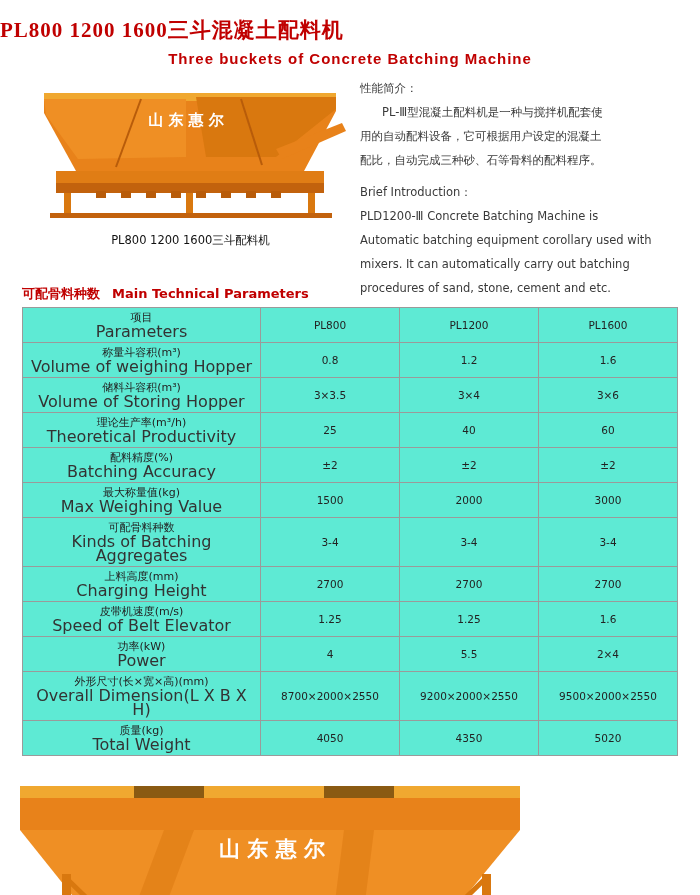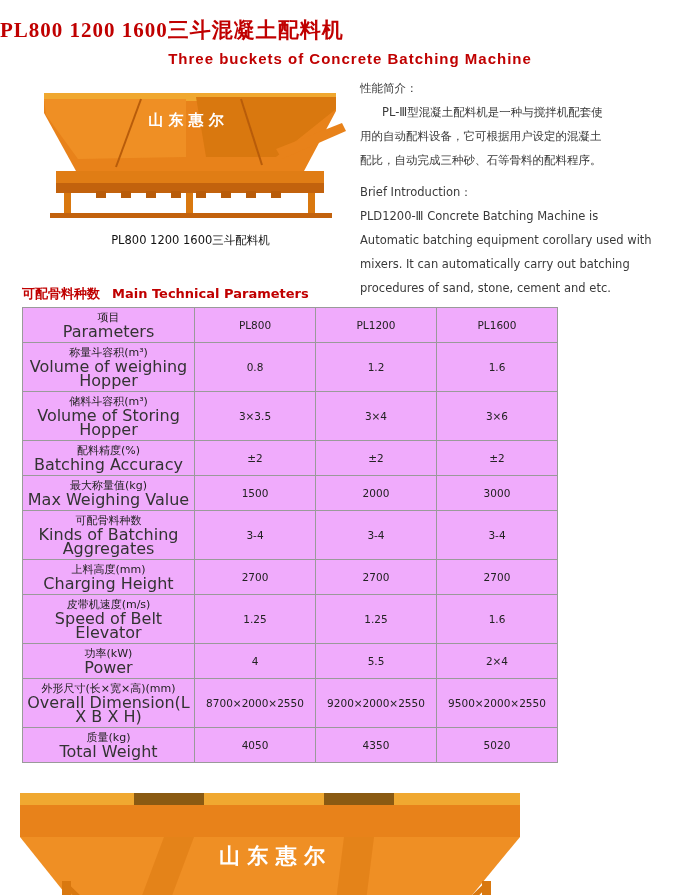--- a/index.html
+++ b/index.html
@@ -74,22 +74,22 @@
     font-weight:bold;
     color:#c00000;
     font-family:"DejaVu Sans", sans-serif;
   }
   .sec-head .en{margin-left:12px;text-align:right;}
 
   
   .tbl-wrap{margin:0 22px 0 22px;}
   table.params{
     border-collapse:collapse;
-    width:536px;
-    background:#f0abfc;
+    width:656px;
+    background:#5eead4;
   }
   table.params td{
     border:1px solid #9a9a9a;
     text-align:center;
     vertical-align:middle;
     font-size:10.5px;
     color:#222;
     padding:3px 2px;
     line-height:14px;
     font-family:"DejaVu Sans", sans-serif;
@@ -207,20 +207,29 @@
             <td class="label">
               <span class="lab-cn">储料斗容积(m³)</span>
               <span class="lab-en">Volume  of  Storing  Hopper</span>
             </td>
             <td class="val">3×3.5</td>
             <td class="val">3×4</td>
             <td class="val">3×6</td>
           </tr>
           <tr>
             <td class="label">
+              <span class="lab-cn">理论生产率(m³/h)</span>
+              <span class="lab-en">Theoretical  Productivity</span>
+            </td>
+            <td class="val">25</td>
+            <td class="val">40</td>
+            <td class="val">60</td>
+          </tr>
+          <tr>
+            <td class="label">
               <span class="lab-cn">配料精度(%)</span>
               <span class="lab-en">Batching  Accuracy</span>
             </td>
             <td class="val">±2</td>
             <td class="val">±2</td>
             <td class="val">±2</td>
           </tr>
           <tr>
             <td class="label">
               <span class="lab-cn">最大称量值(kg)</span>

